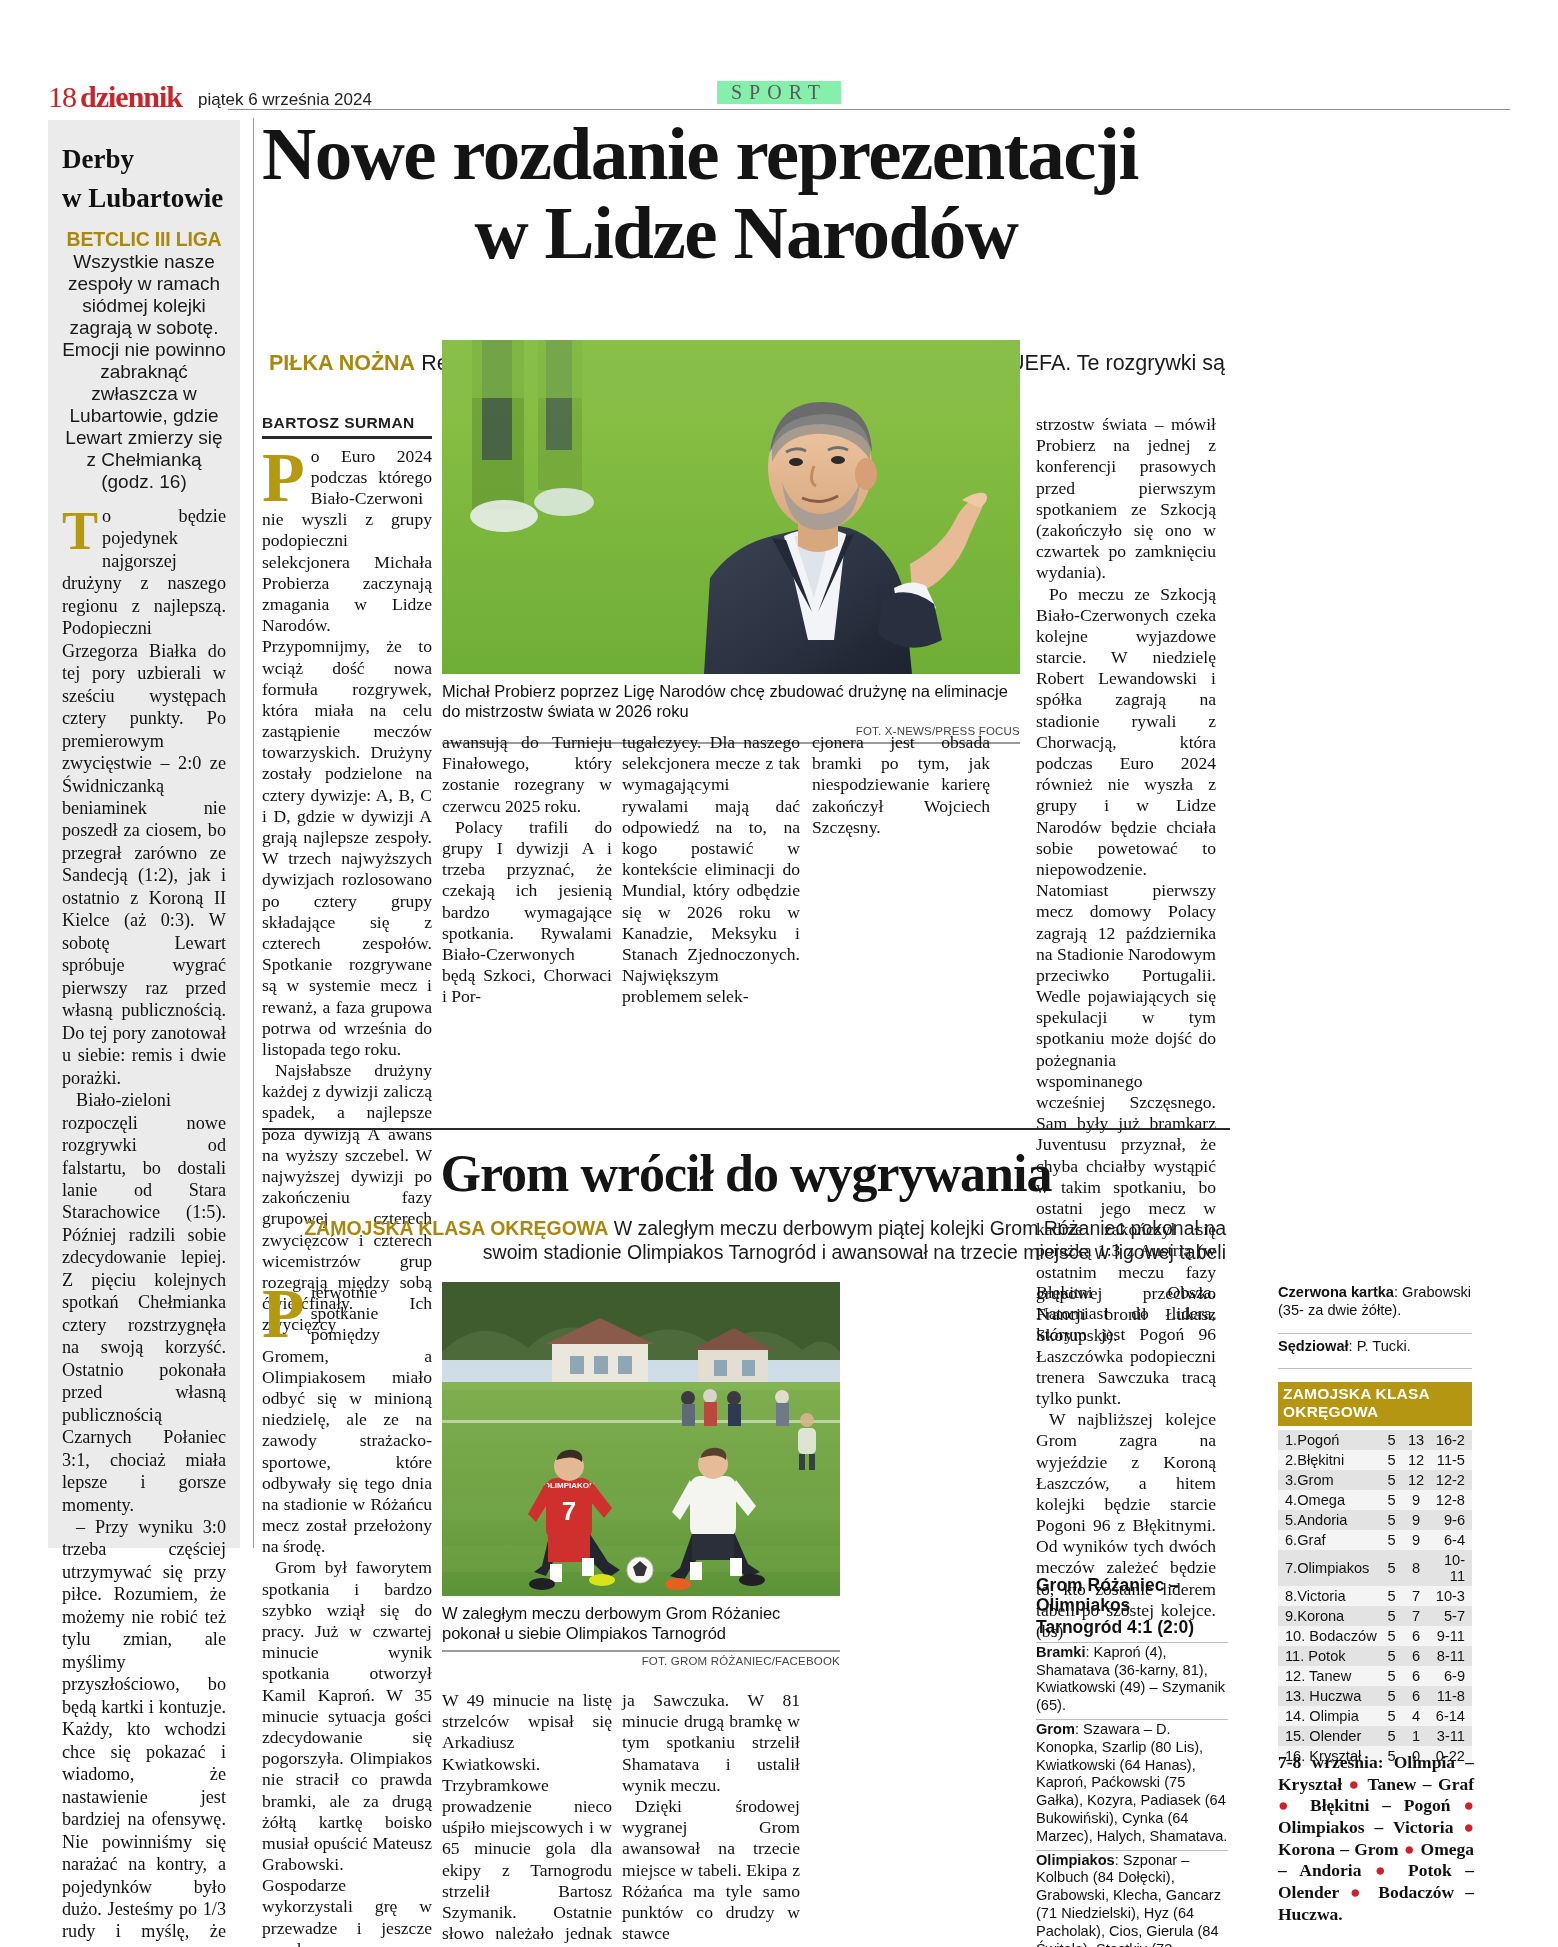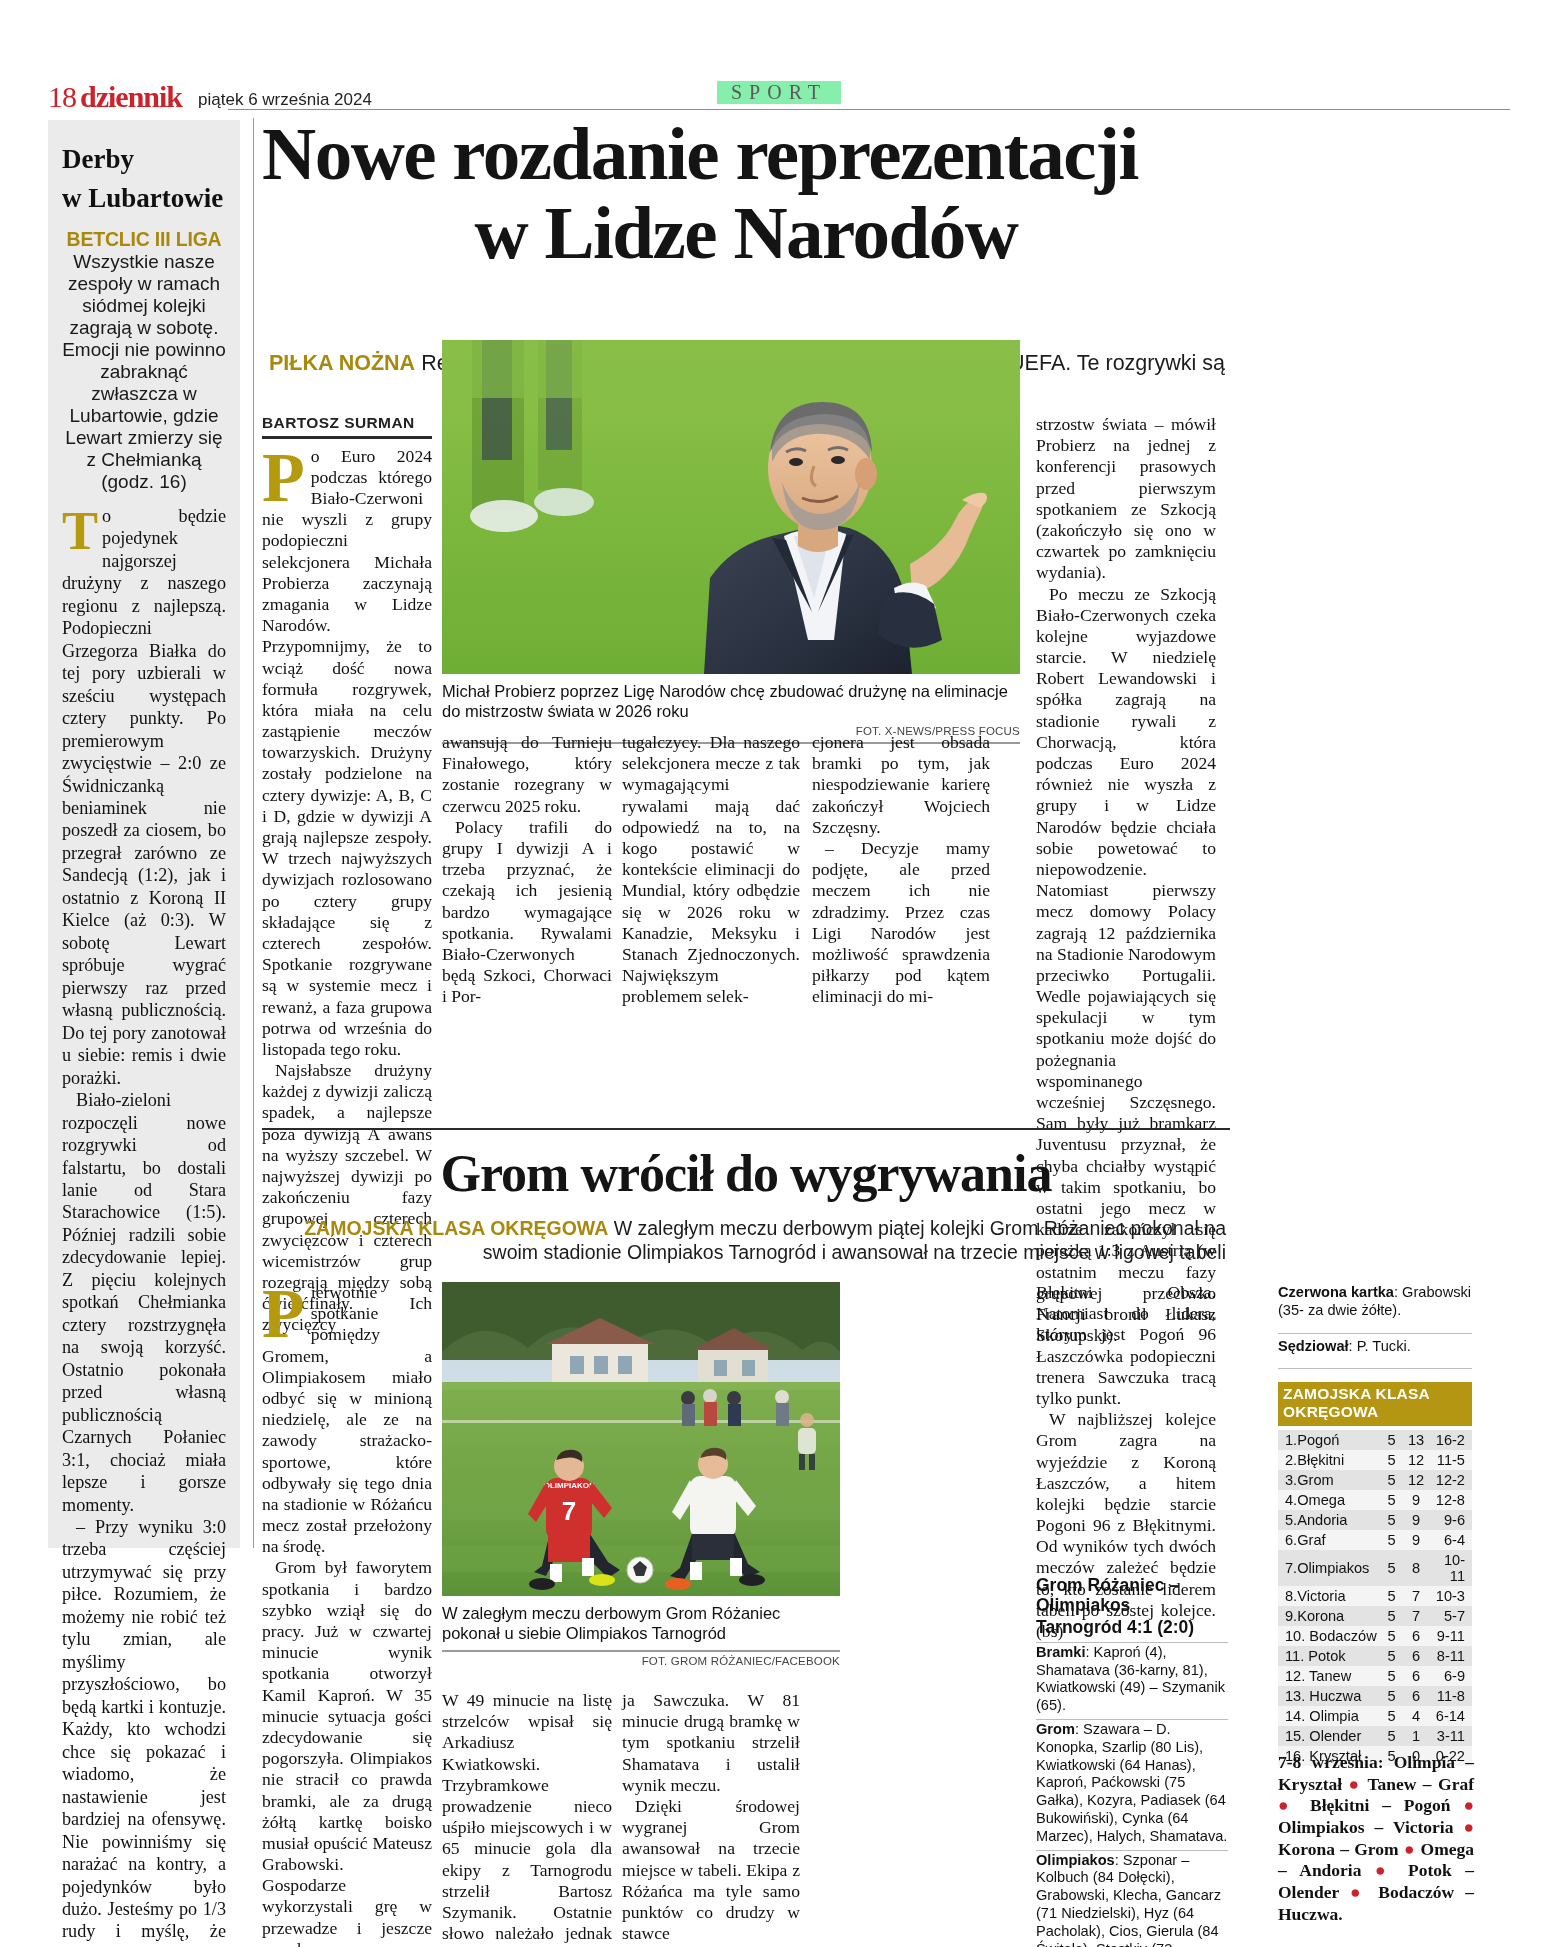--- a/index.html
+++ b/index.html
@@ -307,21 +307,20 @@
     <p class="first">awansują do Turnieju Finałowego, który zostanie rozegrany w czerwcu 2025 roku.</p>
     <p>Polacy trafili do grupy I dywizji A i trzeba przyznać, że czekają ich jesienią bardzo wymagające spotkania. Rywalami Biało-Czerwonych będą Szkoci, Chorwaci i Por-</p>
   </div>
 
   <div class="col" style="left:622px; top:732px; width:178px;">
     <p class="first">tugalczycy. Dla naszego selekcjonera mecze z tak wymagającymi rywalami mają dać odpowiedź na to, na kogo postawić w kontekście eliminacji do Mundial, który odbędzie się w 2026 roku w Kanadzie, Meksyku i Stanach Zjednoczonych. Największym problemem selek-</p>
   </div>
 
   <div class="col" style="left:812px; top:732px; width:178px;">
     <p class="first">cjonera jest obsada bramki po tym, jak niespodziewanie karierę zakończył Wojciech Szczęsny.</p>
-    <p>– Decyzje mamy podjęte, ale przed meczem ich nie zdradzimy. Przez czas Ligi Narodów jest możliwość sprawdzenia piłkarzy pod kątem eliminacji do mi-</p>
   </div>
 
   <div class="col" style="left:1036px; top:414px; width:180px;">
     <p class="first">strzostw świata – mówił Probierz na jednej z konferencji prasowych przed pierwszym spotkaniem ze Szkocją (zakończyło się ono w czwartek po zamknięciu wydania).</p>
     <p>Po meczu ze Szkocją Biało-Czerwonych czeka kolejne wyjazdowe starcie. W niedzielę Robert Lewandowski i spółka zagrają na stadionie rywali z Chorwacją, która podczas Euro 2024 również nie wyszła z grupy i w Lidze Narodów będzie chciała sobie powetować to niepowodzenie. Natomiast pierwszy mecz domowy Polacy zagrają 12 października na Stadionie Narodowym przeciwko Portugalii. Wedle pojawiających się spekulacji w tym spotkaniu może dojść do pożegnania wspominanego wcześniej Szczęsnego. Sam były już bramkarz Juventusu przyznał, że chyba chciałby wystąpić w takim spotkaniu, bo ostatni jego mecz w kadrze zakończył się porażką 1:3 z Austrią (w ostatnim meczu fazy grupowej przeciwko Francji bronił Łukasz Skorupski).</p>
   </div>
 
   <div class="hrule-thick" style="left:262px; top:1128px; width:968px;"></div>
 
   <div class="headline2">Grom wrócił do wygrywania</div>

